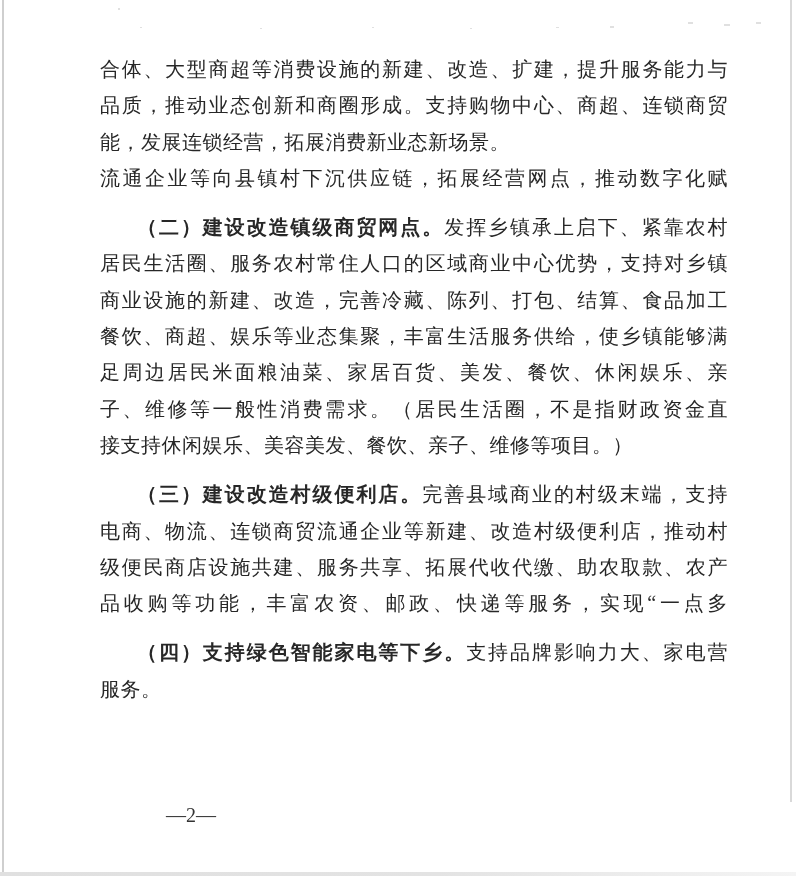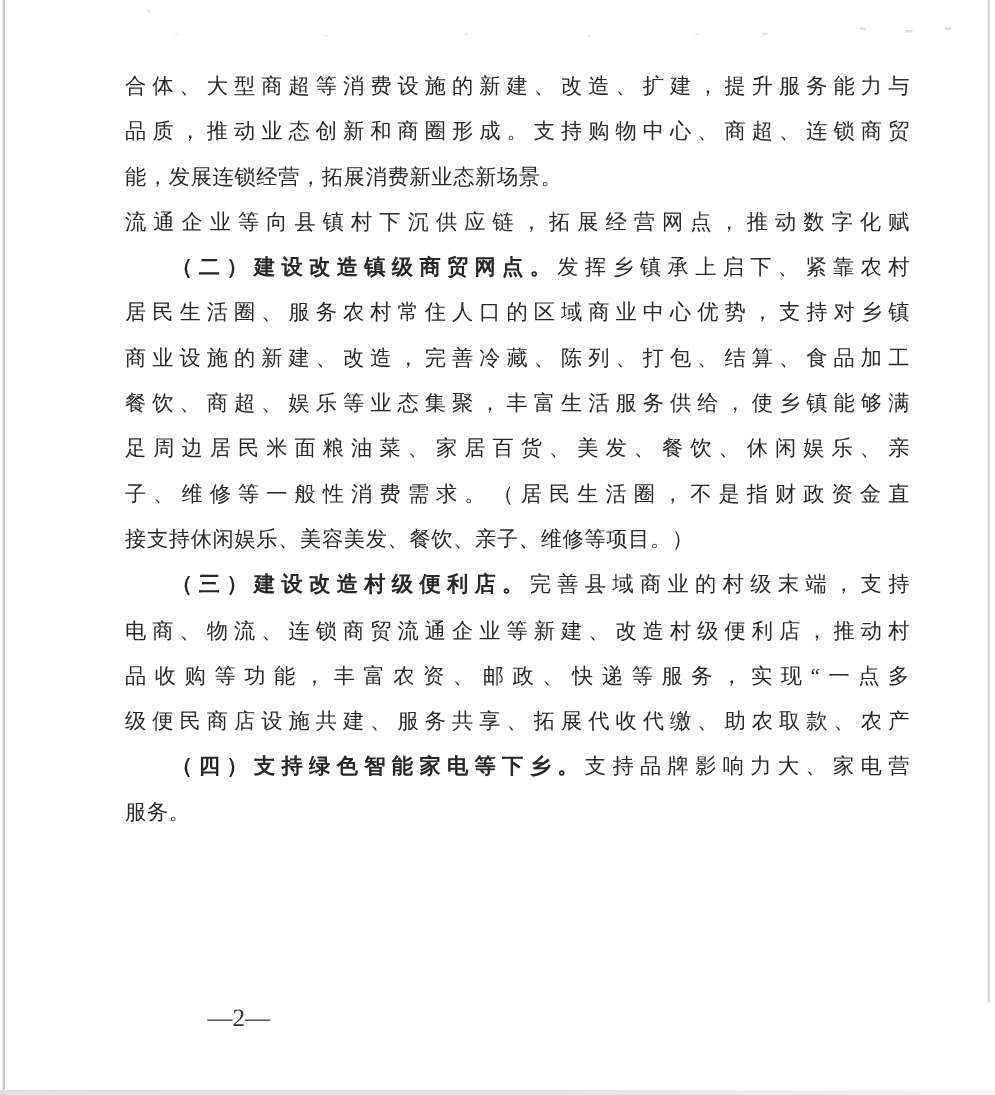--- a/index.html
+++ b/index.html
@@ -54,33 +54,34 @@
   .text-block {
     position: absolute;
     left: 100px;
     top: 51px;
     width: 628px;
     color: #272727;
   }
   .line {
     height: 36.3px;
     line-height: 36.3px;
-    font-size: 17px;
+    font-size: 20px;
     letter-spacing: 0.5px;
     white-space: nowrap;
     text-align: left;
   }
   .line.j {
     white-space: normal;
     text-align: justify;
     text-align-last: justify;
     text-justify: inter-character;
   }
   .line.indent {
     padding-left: 37px;
+    margin-top: 13px;
   }
   .line b {
     font-weight: 700;
   }
   .page-number {
     position: absolute;
     left: 166px;
     top: 804px;
     font-size: 20px;
     letter-spacing: 0px;
@@ -115,22 +116,22 @@
         <div class="line j">流通企业等向县镇村下沉供应链，拓展经营网点，推动数字化赋</div>
         <div class="line j indent"><b>（二）建设改造镇级商贸网点。</b>发挥乡镇承上启下、紧靠农村</div>
         <div class="line j">居民生活圈、服务农村常住人口的区域商业中心优势，支持对乡镇</div>
         <div class="line j">商业设施的新建、改造，完善冷藏、陈列、打包、结算、食品加工</div>
         <div class="line j">餐饮、商超、娱乐等业态集聚，丰富生活服务供给，使乡镇能够满</div>
         <div class="line j">足周边居民米面粮油菜、家居百货、美发、餐饮、休闲娱乐、亲</div>
         <div class="line j">子、维修等一般性消费需求。（居民生活圈，不是指财政资金直</div>
         <div class="line">接支持休闲娱乐、美容美发、餐饮、亲子、维修等项目。）</div>
         <div class="line j indent"><b>（三）建设改造村级便利店。</b>完善县域商业的村级末端，支持</div>
         <div class="line j">电商、物流、连锁商贸流通企业等新建、改造村级便利店，推动村</div>
+        <div class="line j">级便民商店设施共建、服务共享、拓展代收代缴、助农取款、农产</div>
         <div class="line j">品收购等功能，丰富农资、邮政、快递等服务，实现“一点多</div>
-        <div class="line j">级便民商店设施共建、服务共享、拓展代收代缴、助农取款、农产</div>
         <div class="line j indent"><b>（四）支持绿色智能家电等下乡。</b>支持品牌影响力大、家电营</div>
         <div class="line">服务。</div>
       </div>
   </div>
 
   <div class="page-number">—2—</div>
 
 </div>
 
 </body></html>

